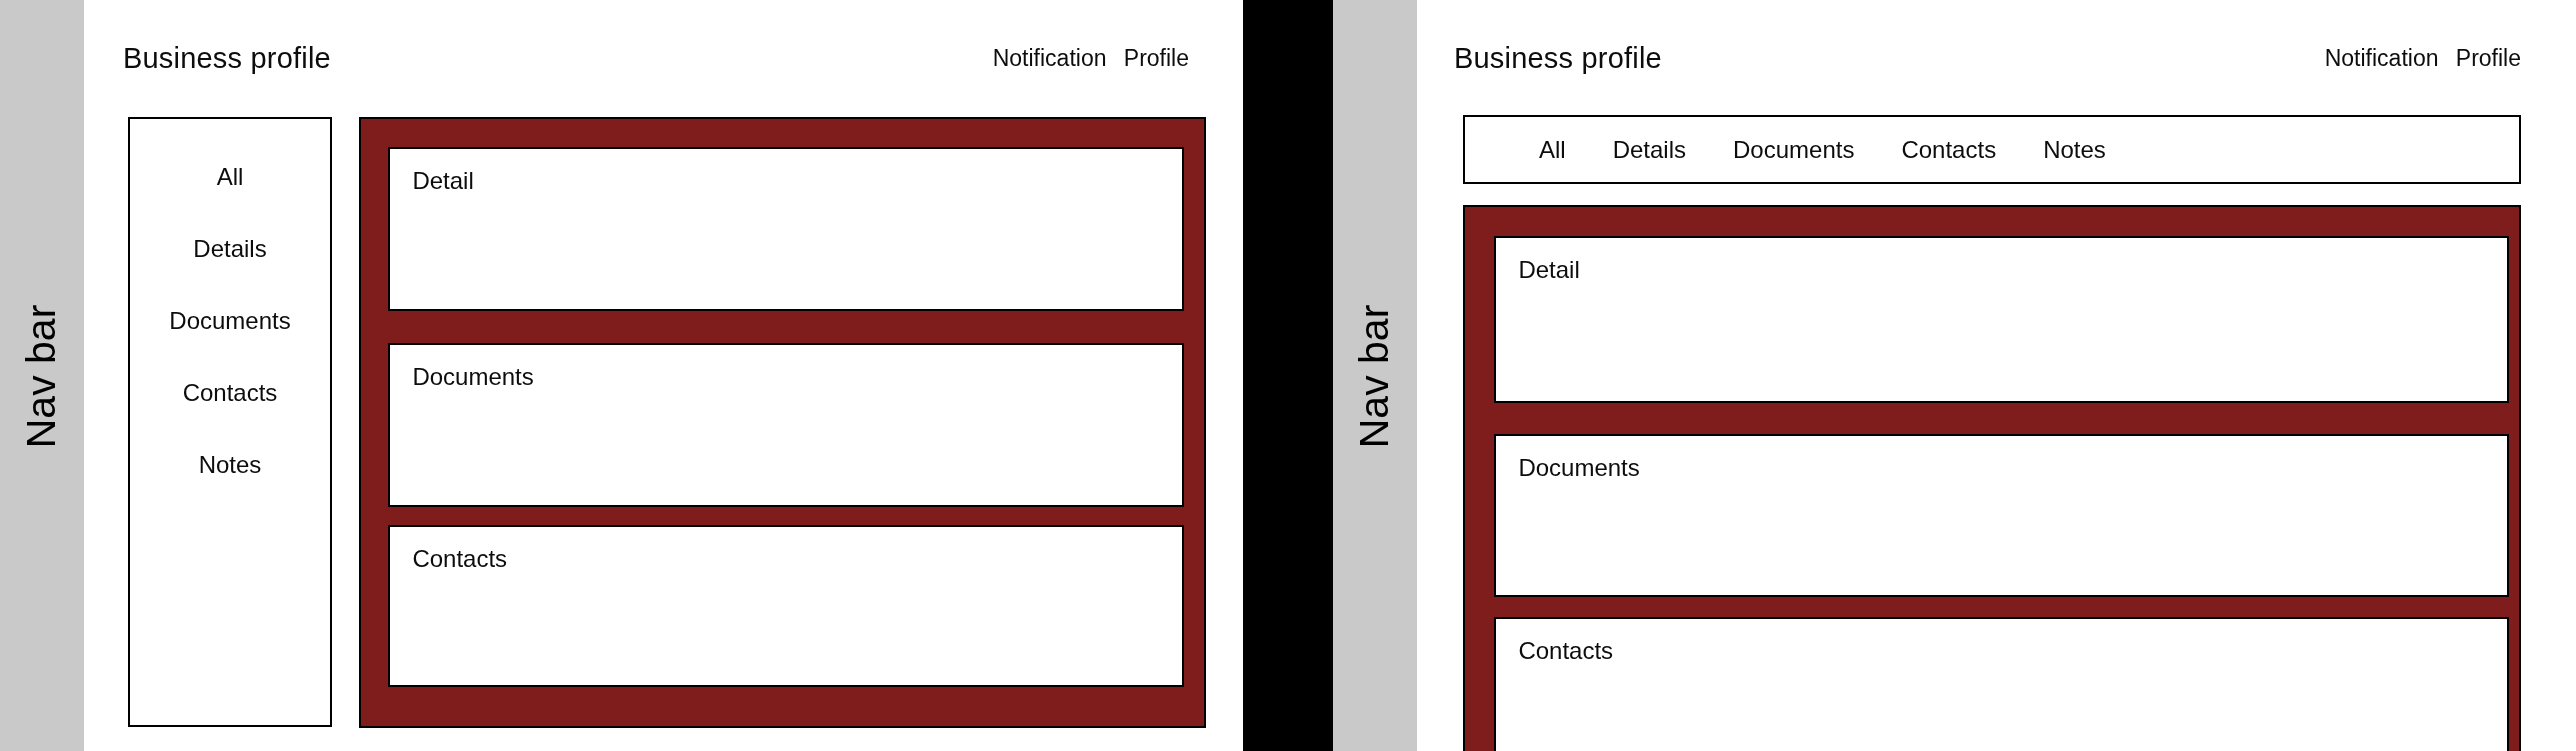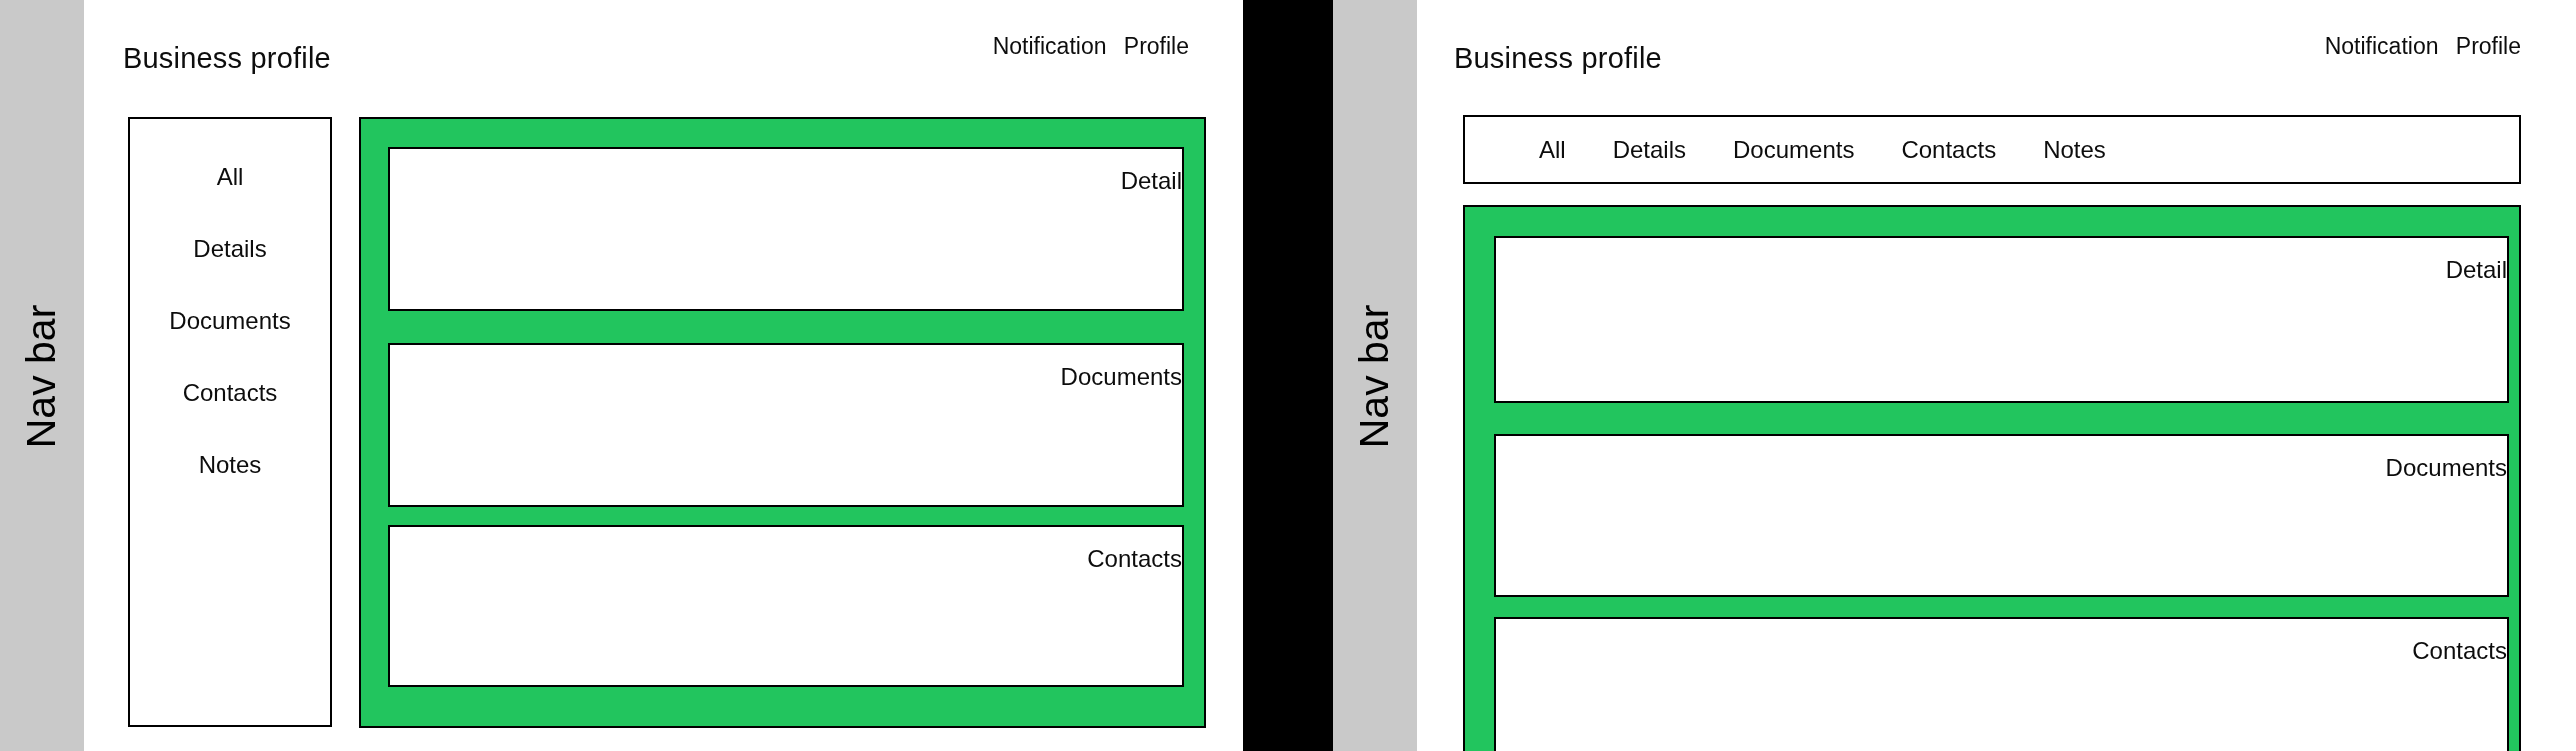--- a/index.html
+++ b/index.html
@@ -53,21 +53,21 @@
     top: 41px;
     font-size: 29px;
     font-weight: 400;
     line-height: 1.2;
     letter-spacing: 0.2px;
   }
   .title.t-left  { left: 123px; }
   .title.t-right { left: 1454px; }
   .links {
     position: absolute;
-    top: 34px;
+    top: 46px;
     display: flex;
     gap: 17.3px;
     font-size: 23px;
     line-height: 24px;
   }
   .links.links-left  { right: 1387px; }
   .links.links-right { right: 55px; }
   .link { cursor: pointer; }
 
   
@@ -110,22 +110,21 @@
     font-size: 24px;
     line-height: 24px;
     cursor: pointer;
     white-space: nowrap;
   }
 
   
   .mainbox {
     position: absolute;
     border: 2.6px solid #000000;
-    background: #22c55e;
-    text-align: right;
+    background: #7f1d1d;
   }
   .mainbox.main-left  { left: 359px;  top: 117px; width: 847px;  height: 611px; }
   .mainbox.main-right { left: 1463px; top: 205px; width: 1058px; height: 587px; }
 
   .section {
     position: absolute;
     border: 2.6px solid #000000;
     background: #ffffff;
     padding: 16.4px 0 0 22.4px;
   }

